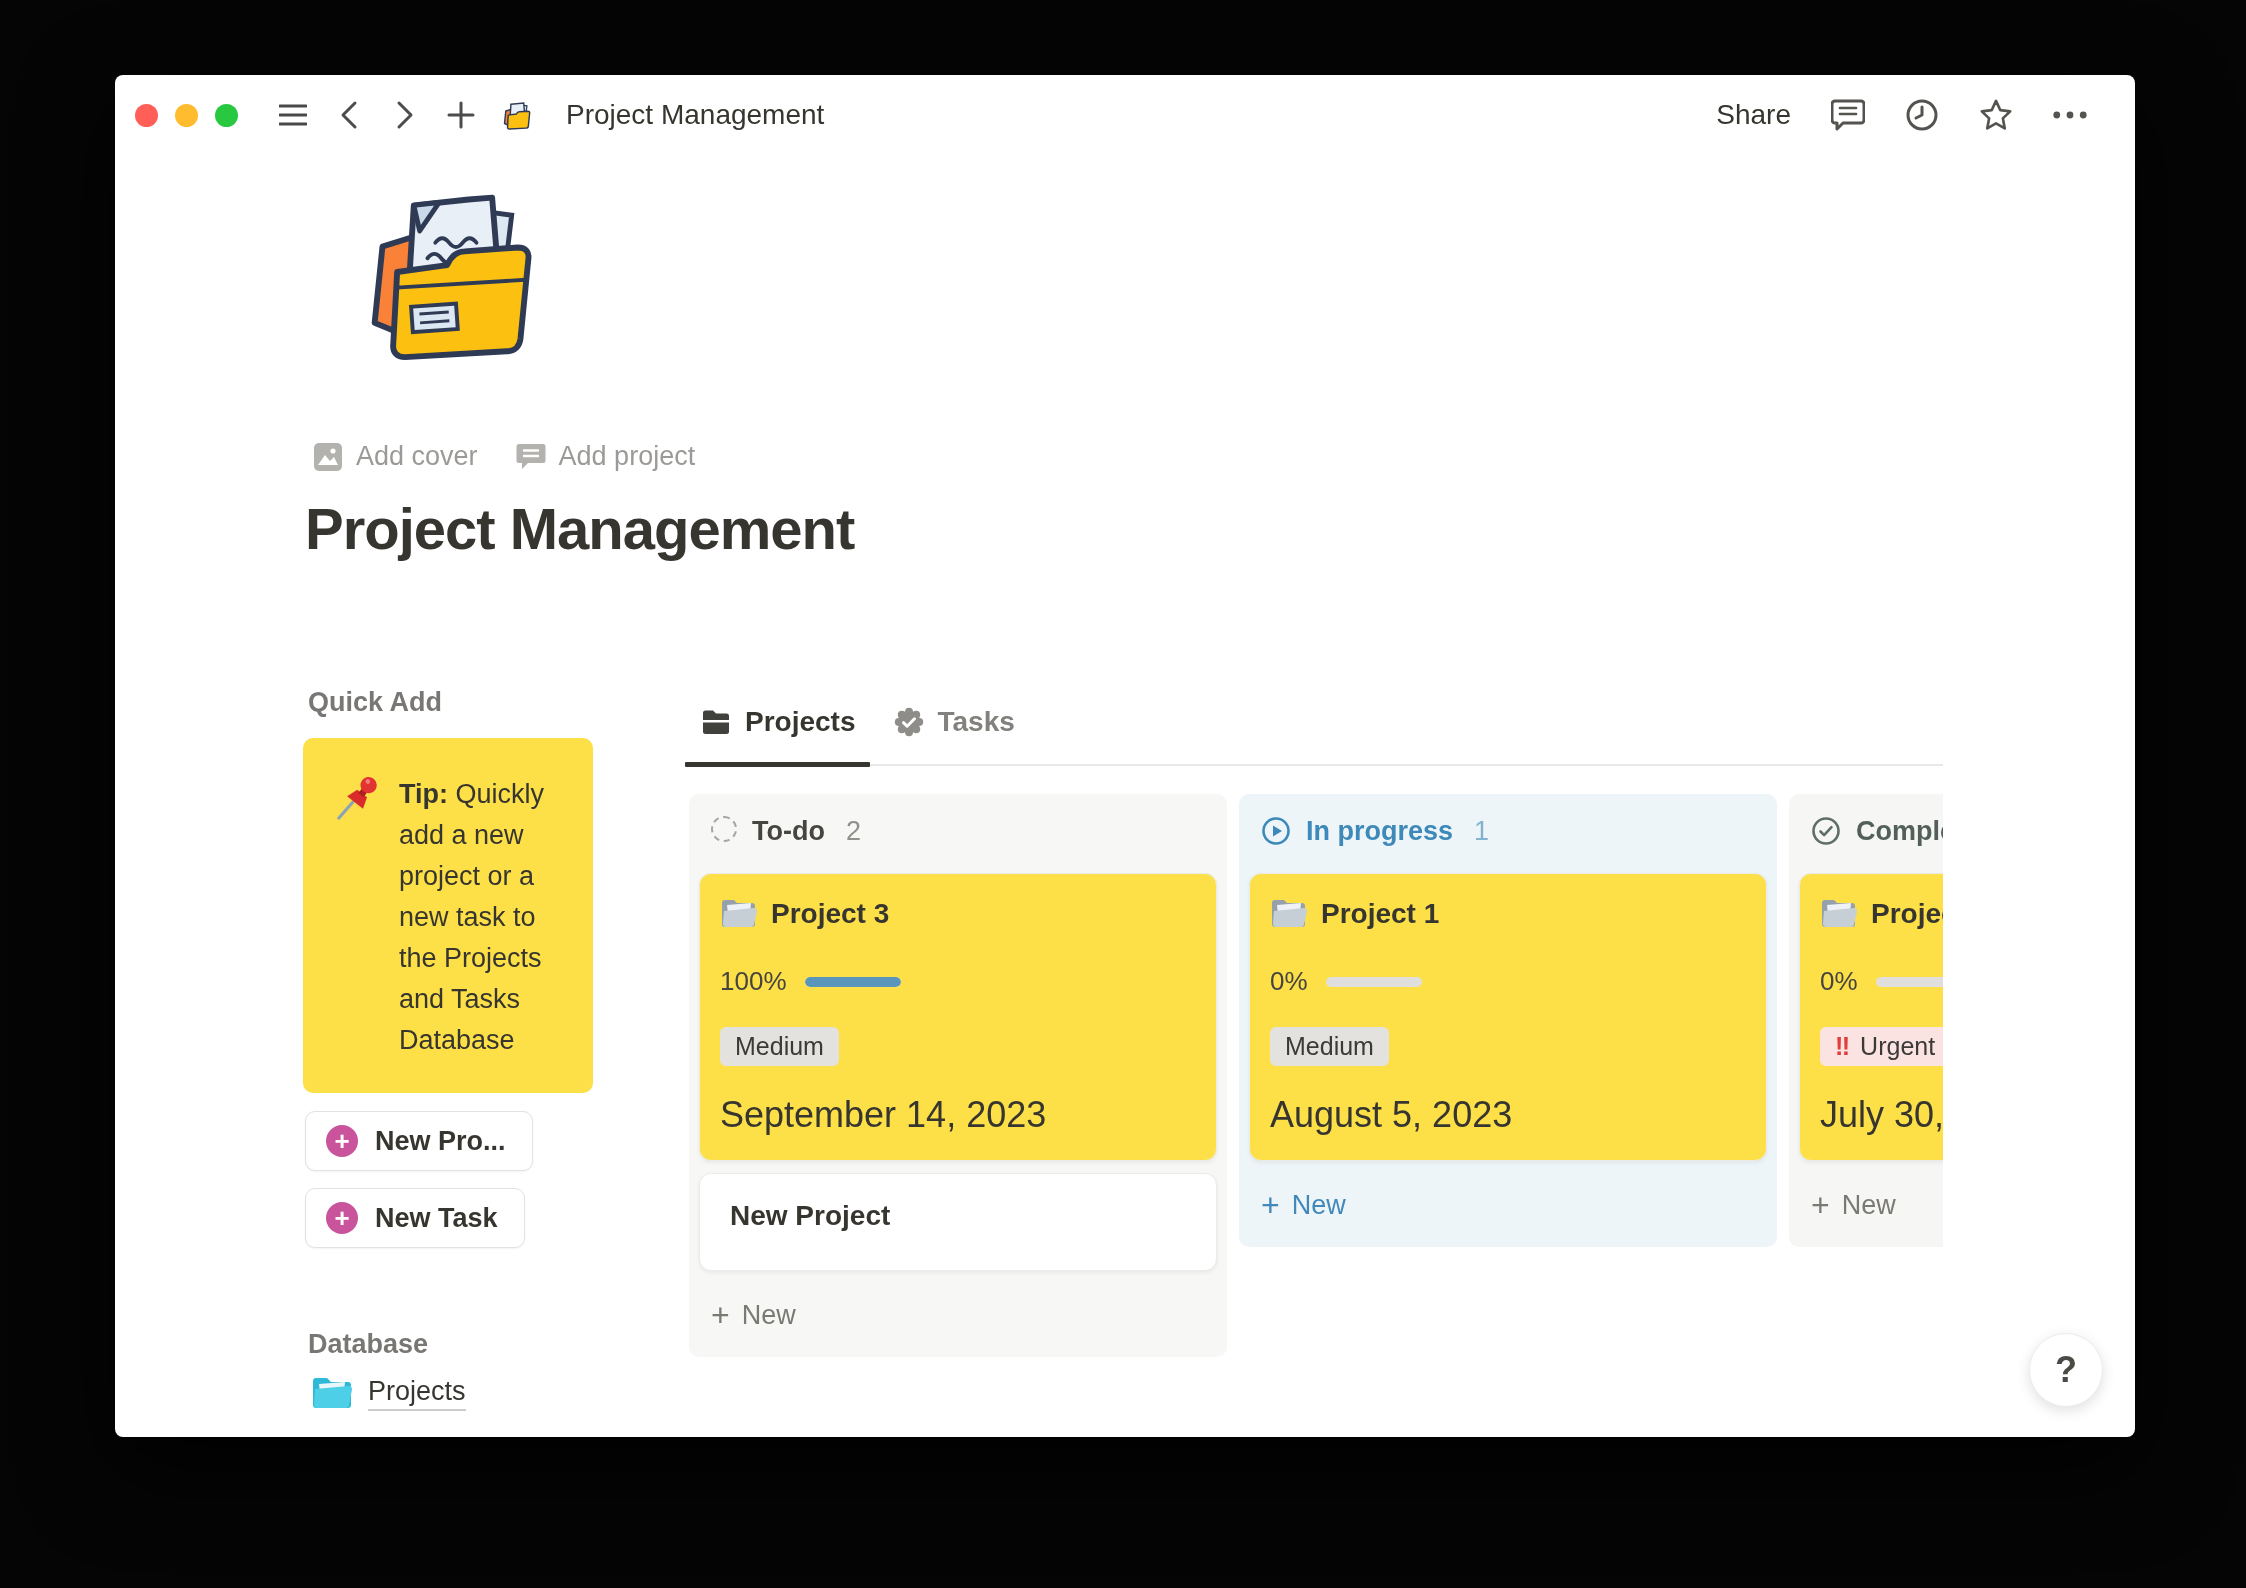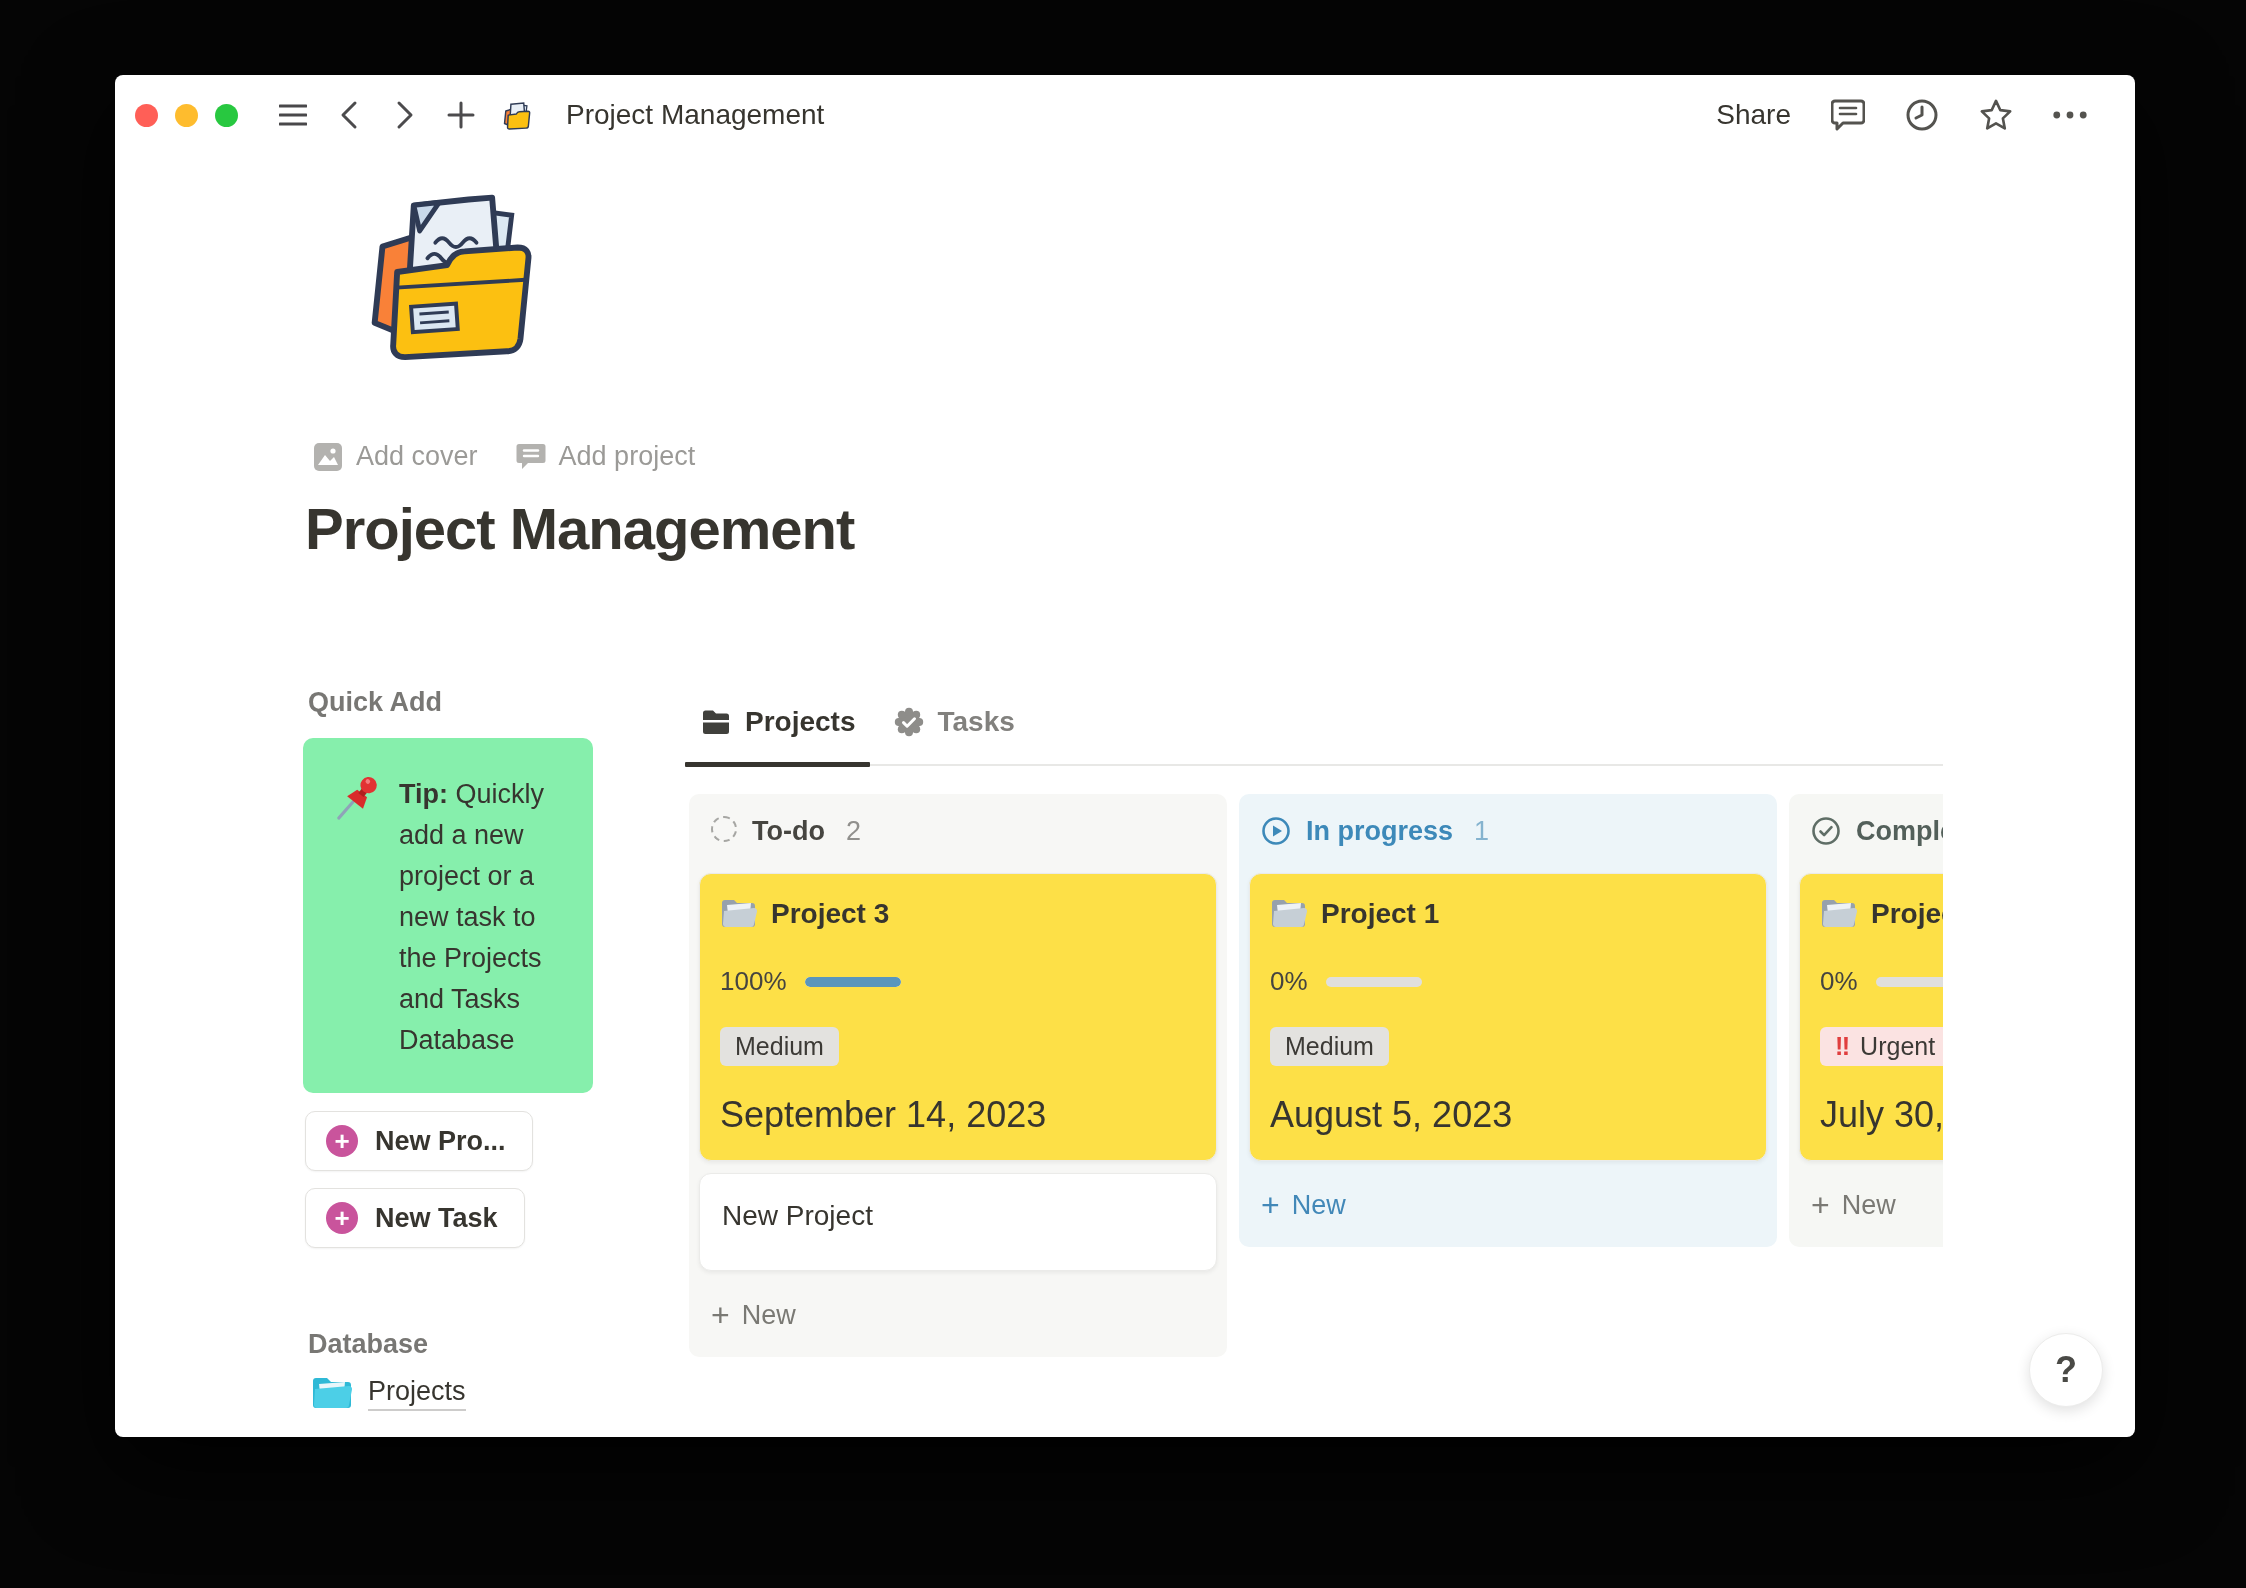--- a/index.html
+++ b/index.html
@@ -30,21 +30,21 @@
   .add-item + .add-item { margin-left:22px; }
   .page-title { position:absolute; left:190px; top:420px; font-size:58px; font-weight:700;
                 color:#37352f; letter-spacing:-1px; }
 
   
   .quick-add-heading, .database-heading { position:absolute; left:193px; font-size:27px;
                 font-weight:700; color:#787774; }
   .quick-add-heading { top:612px; }
   .database-heading { top:1254px; }
   .callout { position:absolute; left:188px; top:663px; width:290px; height:355px;
-             background:#86efac; border-radius:10px; display:flex; gap:20px;
+             background:#fde047; border-radius:10px; display:flex; gap:20px;
              padding:36px 18px 20px 30px; }
   .callout-text { width:170px; font-size:27px; line-height:41px; color:#37352f; }
   .callout-text b { font-weight:700; }
   .pill-btn { position:absolute; display:flex; align-items:center; gap:17px; height:60px;
               padding:0 26px 0 20px; background:#fff; border:1.5px solid #e3e2df;
               border-radius:10px; box-shadow:0 1px 2px rgba(0,0,0,.05); cursor:pointer; }
   .pill-btn .plus-circle { width:32px; height:32px; border-radius:50%; background:#c9549c;
               color:#fff; display:flex; align-items:center; justify-content:center;
               font-size:26px; font-weight:700; line-height:1; }
   .pill-btn .pill-label { font-size:27px; font-weight:700; color:#37352f; white-space:nowrap; }
@@ -89,21 +89,21 @@
   .progress-track { width:96px; height:10px; border-radius:5px; background:#e0dfdd; overflow:hidden; }
   .progress-fill { height:100%; border-radius:5px; background:#5a96bc; }
   .tag-row { margin-top:30px; white-space:nowrap; }
   .tag { display:inline-flex; align-items:center; gap:10px; background:#e3e2df; color:#3c3a36;
          font-size:25px; padding:5px 15px; border-radius:6px; }
   .tag.urgent { background:#fbe3e2; }
   .tag .bangs { color:#e03e3e; font-weight:700; }
   .card-date { margin-top:28px; font-size:36px; color:#37352f; white-space:nowrap; }
   .draft-card { margin-top:12px; background:#fff; border:1px solid #ebebe9; border-radius:12px;
                 box-shadow:0 2px 4px rgba(15,15,15,.06); padding:26px 22px 38px 22px; cursor:pointer; }
-  .draft-title { font-size:28px; font-weight:400; color:#37352f; }
+  .draft-title { font-size:28px; font-weight:700; color:#37352f;margin-left:8px; }
   .col-new { display:flex; align-items:center; gap:12px; margin-top:28px; padding:0 22px; cursor:pointer; }
   .col-new .plus-glyph { font-size:32px; line-height:1; font-weight:400; }
   .col-new .new-label { font-size:27px; }
   .todo .col-new, .complete .col-new { color:#7a7974; }
   .inprogress .col-new { color:#4288b8; }
 
   .help-btn { position:absolute; left:1914px; top:1258px; width:74px; height:74px; border-radius:50%;
               background:#fff; border:1px solid #ececeb; box-shadow:0 4px 14px rgba(0,0,0,.12);
               display:flex; align-items:center; justify-content:center; font-size:36px;
               font-weight:700; color:#4a4a46; cursor:pointer; }

